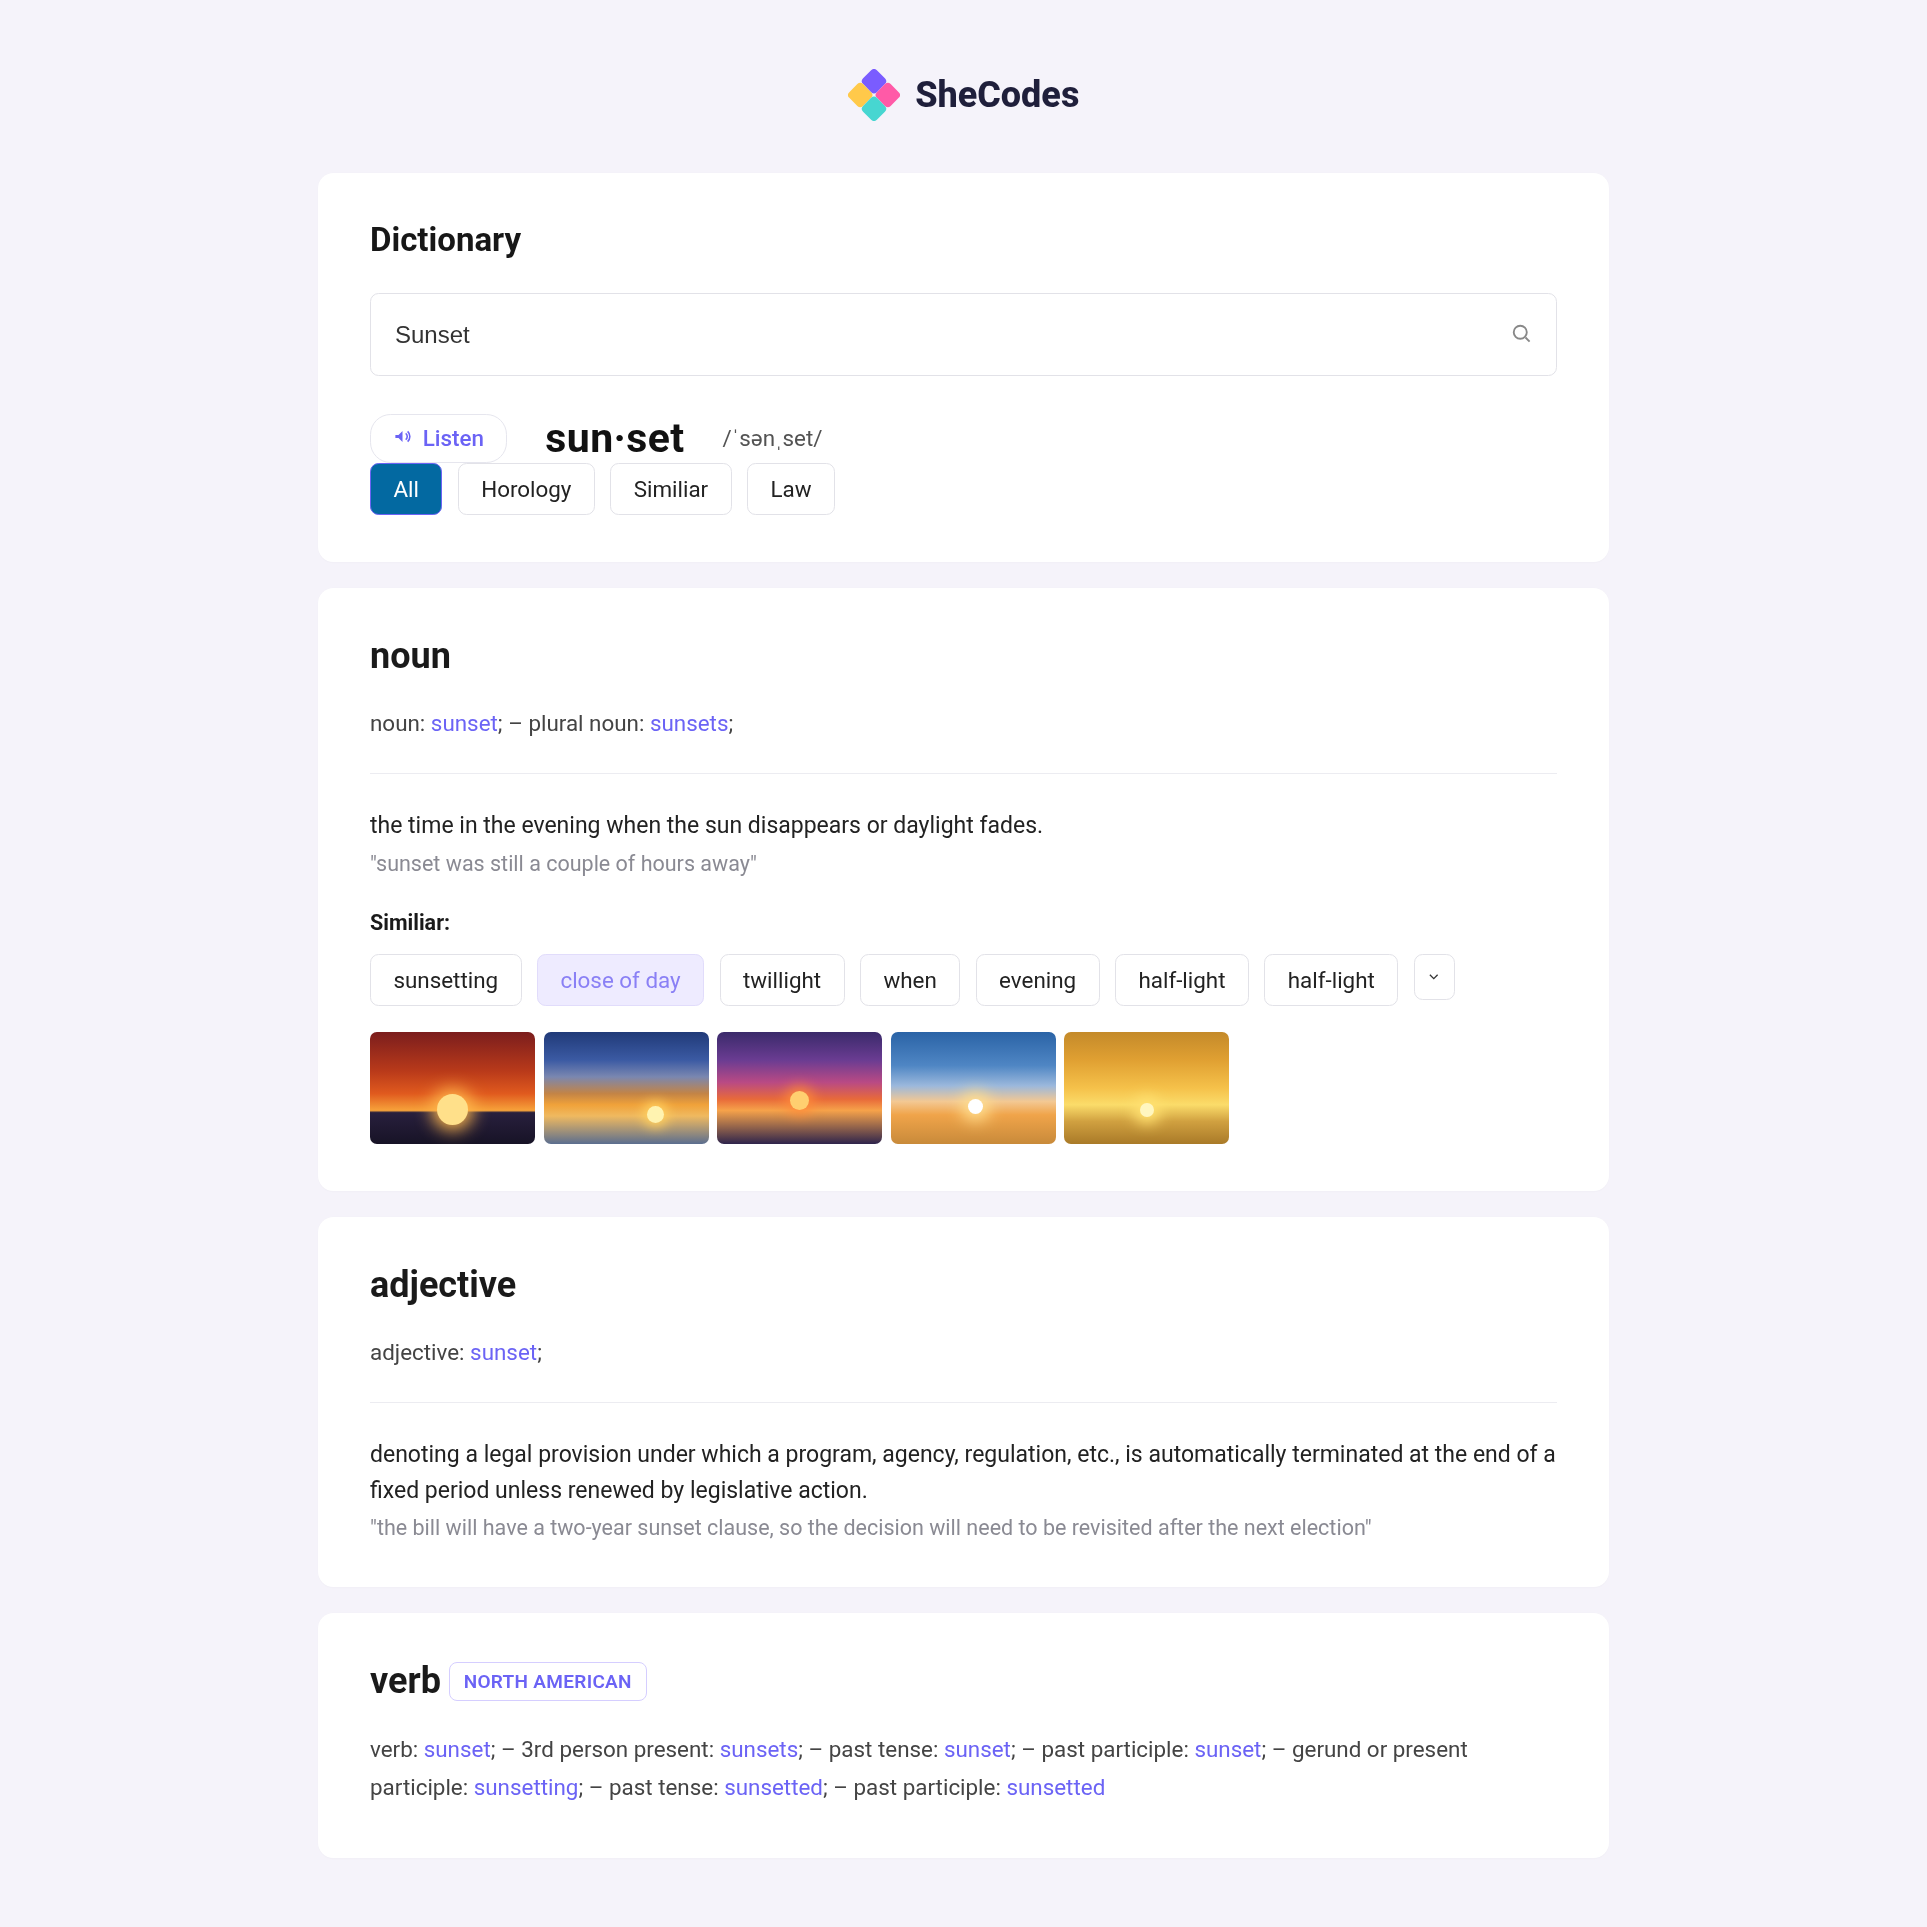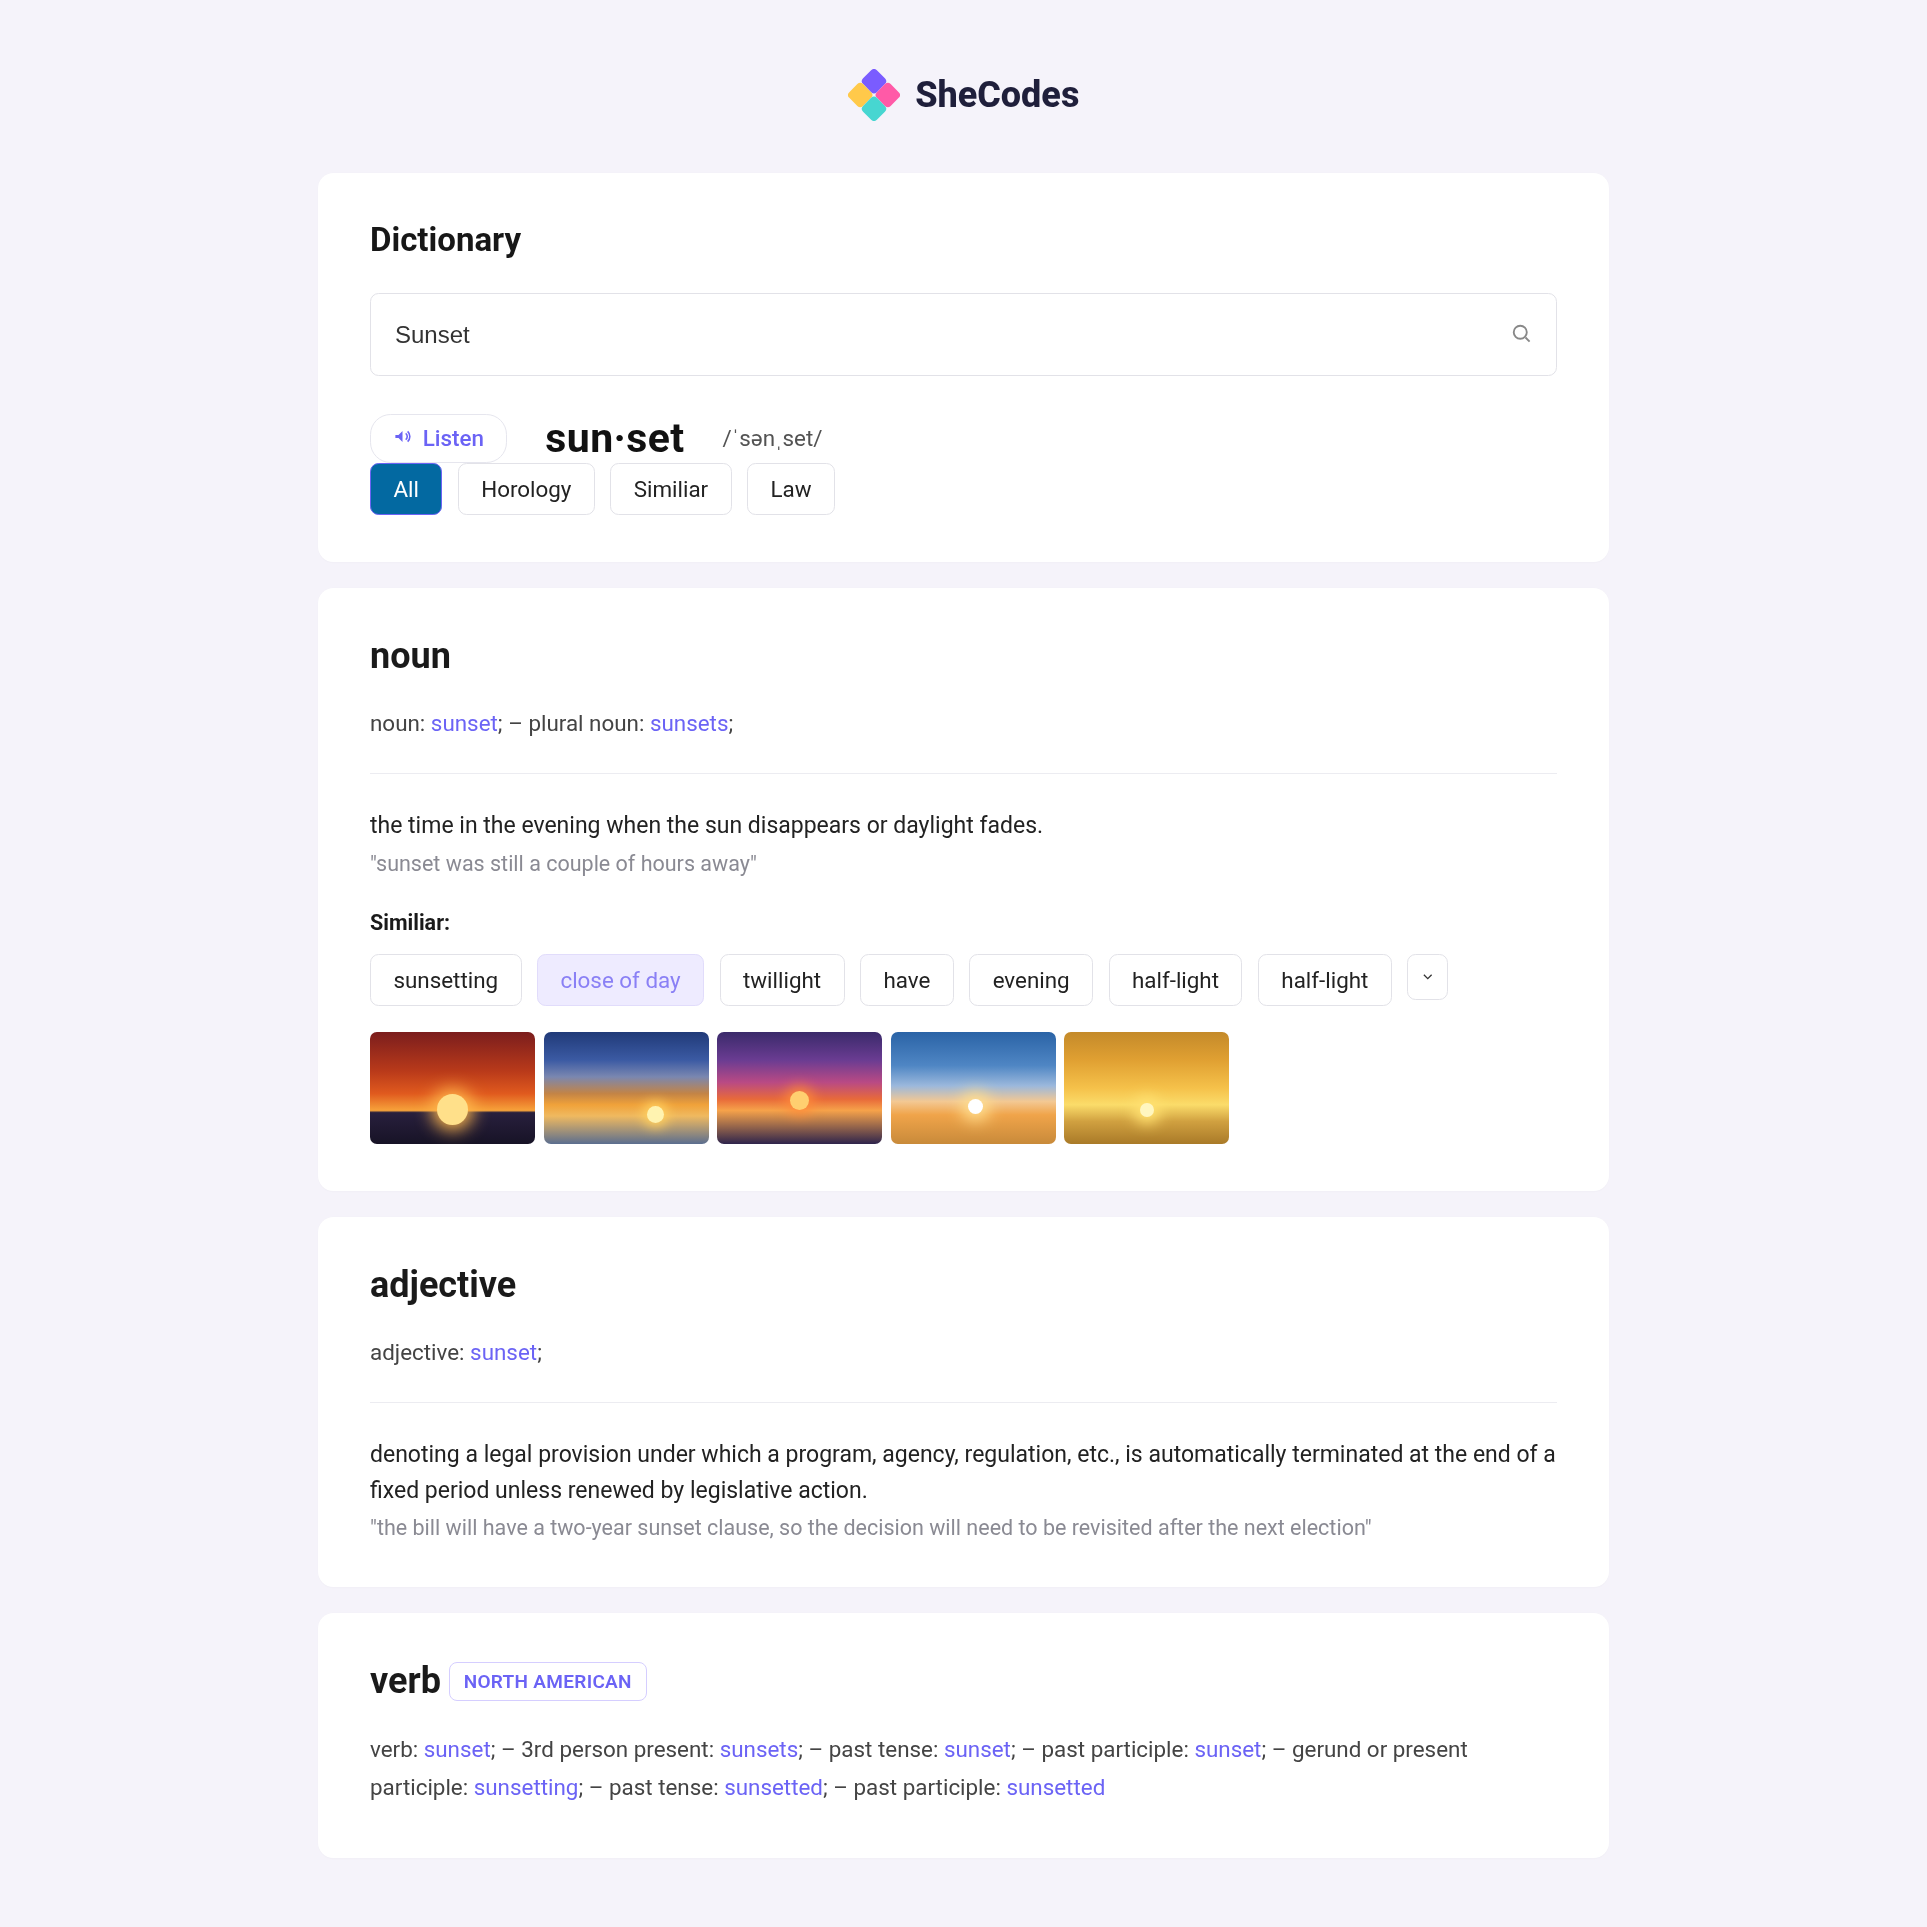--- a/index.html
+++ b/index.html
@@ -153,21 +153,21 @@
     </div>
     <hr class="hr">
     <div class="definition">the time in the evening when the sun disappears or daylight fades.</div>
     <div class="example">"sunset was still a couple of hours away"</div>
 
     <div class="similar-label">Similiar:</div>
     <div class="chip-row" id="similar-row">
         <span class="chip">sunsetting</span>
         <span class="chip soft">close of day</span>
         <span class="chip">twillight</span>
-        <span class="chip">have</span>
+        <span class="chip">when</span>
         <span class="chip">evening</span>
         <span class="chip">half-light</span>
         <span class="chip">half-light</span>
         <span class="expand-chip">
           <svg width="15.5" height="15.5" viewBox="0 0 24 24" fill="none" stroke="currentColor" stroke-width="2">
             <polyline points="6 9 12 15 18 9"></polyline>
           </svg>
         </span>
       </div>
 

